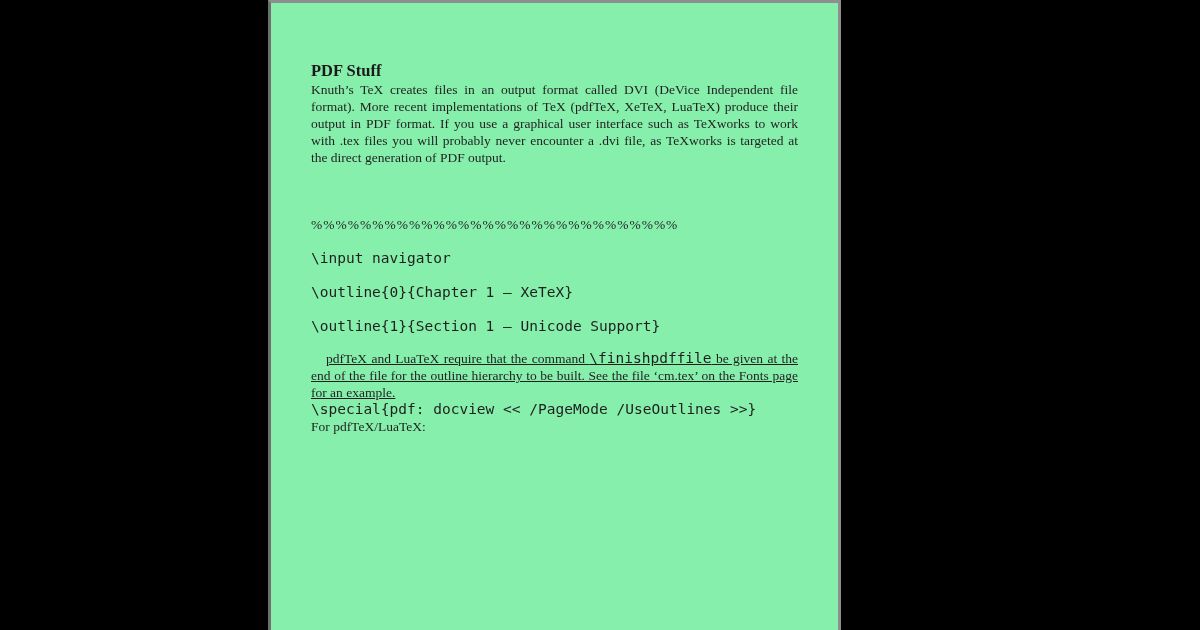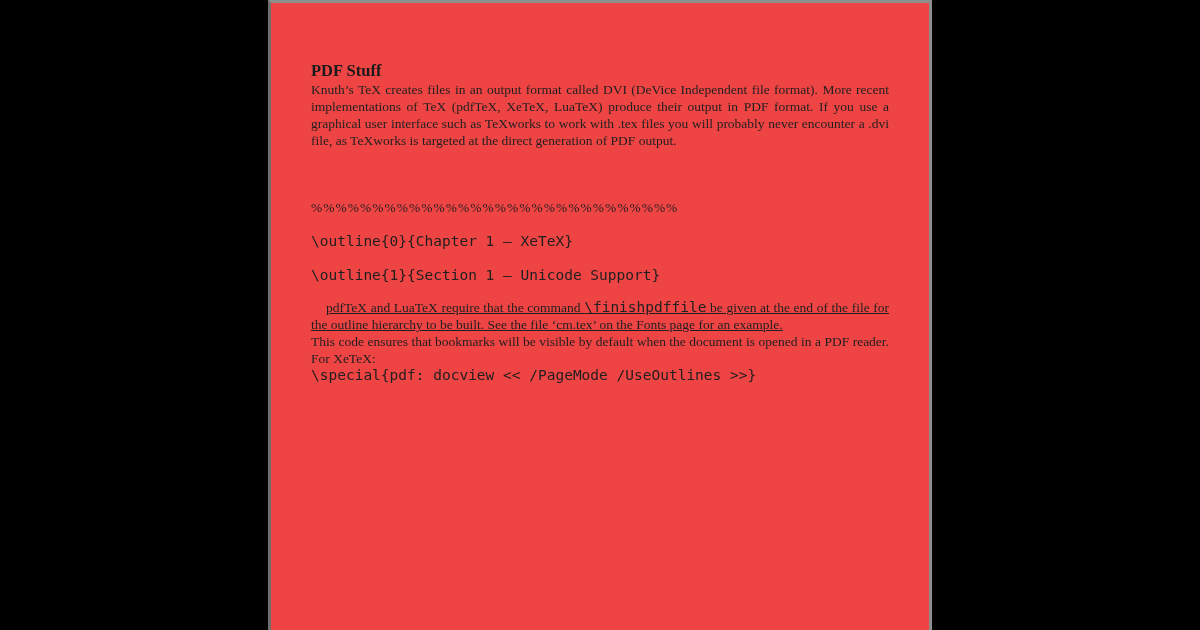--- a/index.html
+++ b/index.html
@@ -13,24 +13,24 @@
   .canvas {
     position: relative;
     width: 1200px;
     height: 630px;
     background: #000000;
   }
   .page {
     position: absolute;
     left: 268px;
     top: 0;
-    width: 664px;
+    width: 573px;
     height: 630px;
     box-sizing: border-box;
-    background: #ef4444;
+    background: #86efac;
     border-top: 3px solid #8e8e8e;
     border-right: 3px solid #8e8e8e;
     border-left: 3px solid #6e6e6e;
     border-bottom: none;
   }
   .content {
     margin: 0 40px;
     color: #1f1f1f;
   }
   .doc-title {
@@ -89,28 +89,29 @@
   <div class="page">
     <div class="content">
 
       <h1 class="doc-title">PDF Stuff</h1>
 
       <p class="body-par mt16">Knuth’s TeX creates files in an output format called DVI (DeVice Independent file format). More recent implementations of TeX (pdfTeX, XeTeX, LuaTeX) produce their output in PDF format. If you use a graphical user interface such as TeXworks to work with .tex files you will probably never encounter a .dvi file, as TeXworks is targeted at the direct generation of PDF output.</p>
 
       <p class="sep-line mt50">%%%%%%%%%%%%%%%%%%%%%%%%%%%%%%</p>
 
 
+      <p class="code-line mt17">\input navigator</p>
 
       <p class="code-line mt17">\outline{0}{Chapter 1 – XeTeX}</p>
 
       <p class="code-line mt17">\outline{1}{Section 1 – Unicode Support}</p>
 
 
       <p class="body-par indent-first mt15"><span>pdfTeX and LuaTeX require that the command </span><span class="mono-inline">\finishpdffile</span><span> be given at the end of the file for the outline hierarchy to be built. See the file ‘cm.tex’ on the Fonts page for an example.</span></p>
 
-      <p class="body-par mt16">This code ensures that bookmarks will be visible by default when the document is opened in a PDF reader. For XeTeX:</p>
 
       <p class="code-line mt16">\special{pdf: docview &lt;&lt; /PageMode /UseOutlines &gt;&gt;}</p>
 
+      <p class="body-par no-justify mt16">For pdfTeX/LuaTeX:</p>
 
     </div>
   </div>
 </div>
 
 </body></html>

